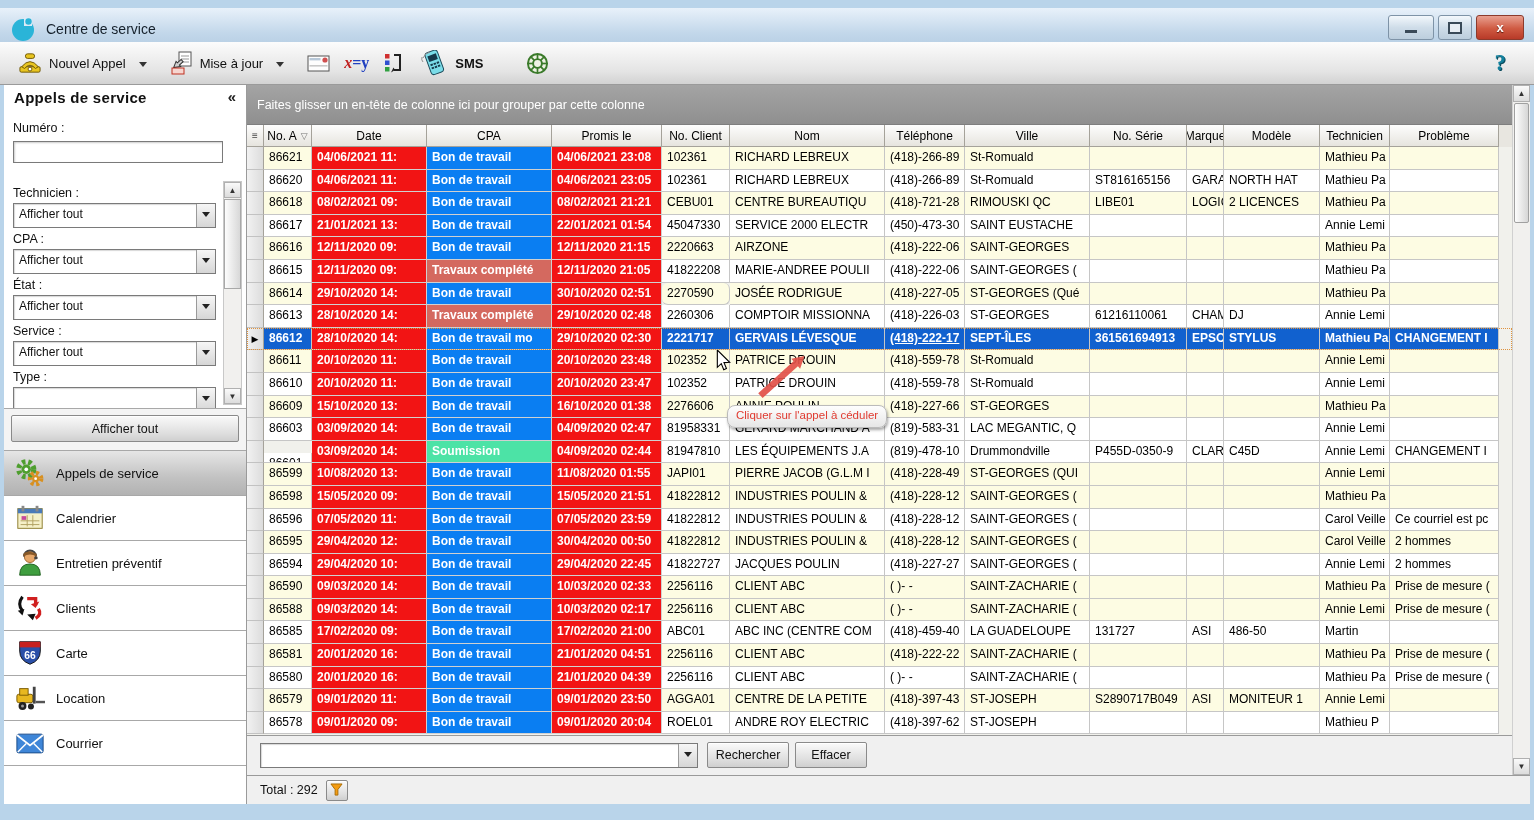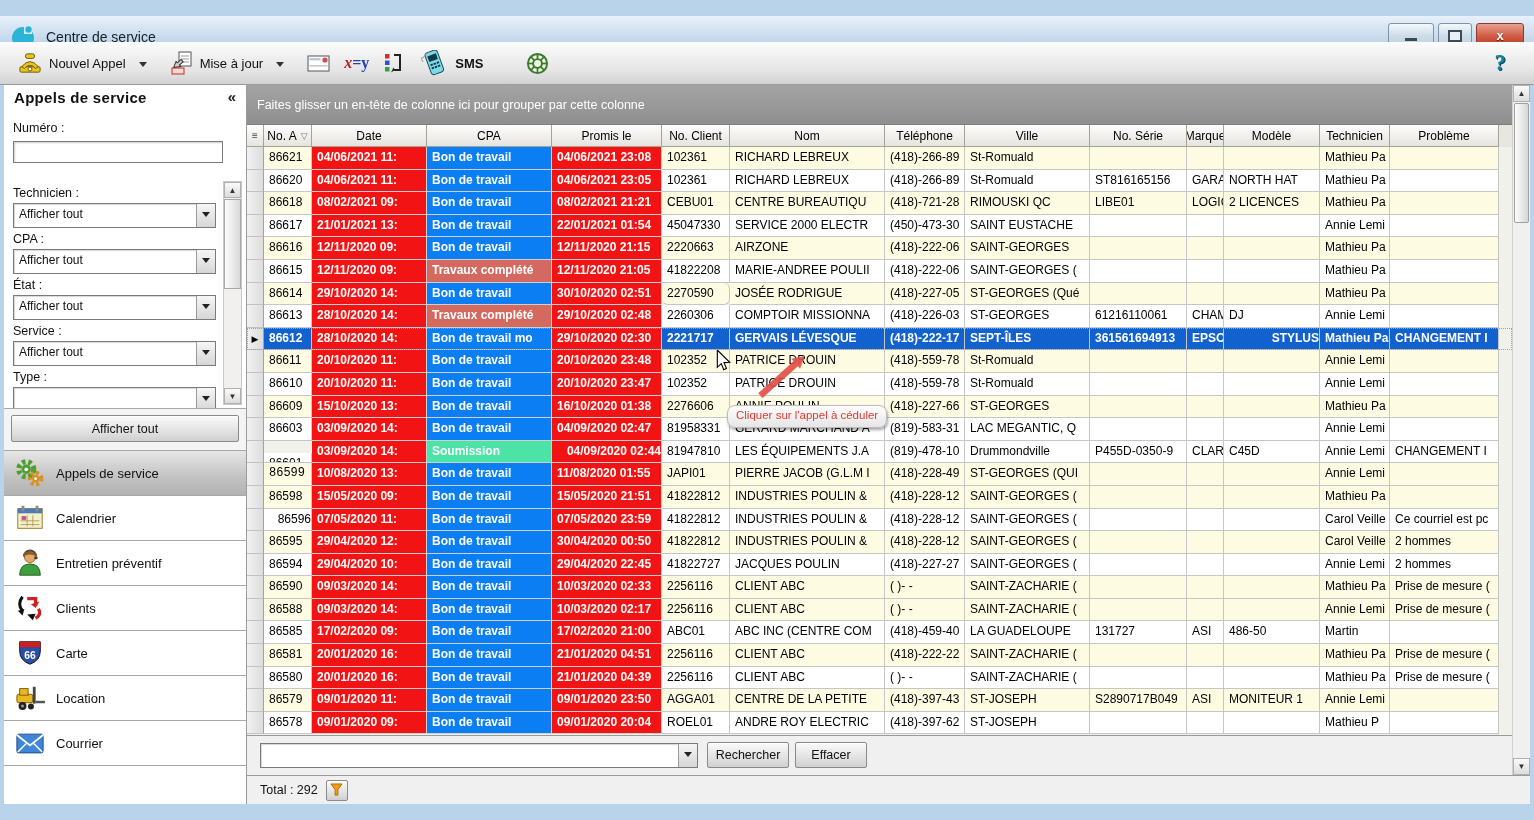--- a/index.html
+++ b/index.html
@@ -1,19 +1,19 @@
 <!DOCTYPE html>
 <html><head>
 <meta charset="utf-8">
 <style>
   html,body{margin:0;padding:0;width:1534px;height:820px;overflow:hidden;
     font-family:"Liberation Sans",sans-serif;background:#b9d4ea;-webkit-font-smoothing:none;}
   .win{position:absolute;inset:0;}
   
-  .titlebar{position:absolute;left:0;top:16px;right:0;height:42px;
+  .titlebar{position:absolute;left:0;top:8px;right:0;height:42px;
     background:linear-gradient(#e8f1fa,#c2d7ea 60%,#b4cce2);border-bottom:1px solid #9ab6cf;}
   .appicon{position:absolute;left:10px;top:8px;width:26px;height:26px;}
   .wtitle{position:absolute;left:46px;top:0;height:42px;line-height:42px;font-size:14px;color:#15202b;}
   .winbtns{position:absolute;right:10px;top:7px;display:flex;gap:4px;}
   .wb{width:44px;height:23px;border:1px solid #7e93a7;border-radius:3px;
     background:linear-gradient(#f3f8fc,#cfdde9 50%,#bccedd);display:flex;align-items:center;justify-content:center;}
   .wb.max{width:32px;}
   .wb.close{width:46px;background:linear-gradient(#e9a090,#cf5a42 55%,#b83a28);border-color:#8c3a2c;}
   .glyph-min{width:12px;height:3px;background:#3a4a58;margin-top:8px;}
   .glyph-max{width:10px;height:8px;border:2px solid #3a4a58;background:#e8eef4;}
@@ -543,25 +543,25 @@
             <div class="gc" style="width: 109px; flex-basis: 109px;"></div>
           </div>
           <div class="grow sel">
             <div class="ind">▶</div>
             <div class="gc" style="width: 48px; flex-basis: 48px;">86612</div>
             <div class="gc red" style="width: 115px; flex-basis: 115px;">28/10/2020 14:</div>
             <div class="gc blue" style="width: 125px; flex-basis: 125px;">Bon de travail mo</div>
             <div class="gc red" style="width: 110px; flex-basis: 110px;">29/10/2020 02:30</div>
             <div class="gc" style="width: 68px; flex-basis: 68px;">2221717</div>
             <div class="gc" style="width: 155px; flex-basis: 155px;">GERVAIS LÉVESQUE</div>
-            <div class="gc" style="width: 80px; flex-basis: 80px;">(418)-222-17</div>
+            <div class="gc" style="width: 80px; flex-basis: 80px; text-decoration: underline;">(418)-222-17</div>
             <div class="gc" style="width: 125px; flex-basis: 125px;">SEPT-ÎLES</div>
             <div class="gc" style="width: 97px; flex-basis: 97px;">361561694913</div>
             <div class="gc" style="width: 37px; flex-basis: 37px;">EPSON</div>
-            <div class="gc" style="width: 96px; flex-basis: 96px; text-align: right;">STYLUS</div>
+            <div class="gc" style="width: 96px; flex-basis: 96px;">STYLUS</div>
             <div class="gc" style="width: 70px; flex-basis: 70px;">Mathieu Pa</div>
             <div class="gc" style="width: 109px; flex-basis: 109px;">CHANGEMENT I</div>
           </div>
           <div class="grow cream">
             <div class="ind"></div>
             <div class="gc" style="width: 48px; flex-basis: 48px;">86611</div>
             <div class="gc red" style="width: 115px; flex-basis: 115px;">20/10/2020 11:</div>
             <div class="gc blue" style="width: 125px; flex-basis: 125px;">Bon de travail</div>
             <div class="gc red" style="width: 110px; flex-basis: 110px;">20/10/2020 23:48</div>
             <div class="gc" style="width: 68px; flex-basis: 68px;">102352</div>
@@ -620,34 +620,34 @@
             <div class="gc" style="width: 37px; flex-basis: 37px;"></div>
             <div class="gc" style="width: 96px; flex-basis: 96px;"></div>
             <div class="gc" style="width: 70px; flex-basis: 70px;">Annie Lemi</div>
             <div class="gc" style="width: 109px; flex-basis: 109px;"></div>
           </div>
           <div class="grow white">
             <div class="ind"></div>
             <div class="gc" style="width: 48px; flex-basis: 48px; margin-top: 12px;">86601</div>
             <div class="gc red" style="width: 115px; flex-basis: 115px;">03/09/2020 14:</div>
             <div class="gc green" style="width: 125px; flex-basis: 125px;">Soumission</div>
-            <div class="gc red" style="width: 110px; flex-basis: 110px; text-align: right;">04/09/2020 02:44</div>
+            <div class="gc red" style="width: 110px; flex-basis: 110px;">04/09/2020 02:44</div>
             <div class="gc" style="width: 68px; flex-basis: 68px;">81947810</div>
             <div class="gc" style="width: 155px; flex-basis: 155px;">LES ÉQUIPEMENTS J.A</div>
             <div class="gc" style="width: 80px; flex-basis: 80px;">(819)-478-10</div>
             <div class="gc" style="width: 125px; flex-basis: 125px;">Drummondville</div>
             <div class="gc" style="width: 97px; flex-basis: 97px;">P455D-0350-9</div>
             <div class="gc" style="width: 37px; flex-basis: 37px;">CLARK</div>
             <div class="gc" style="width: 96px; flex-basis: 96px;">C45D</div>
             <div class="gc" style="width: 70px; flex-basis: 70px;">Annie Lemi</div>
             <div class="gc" style="width: 109px; flex-basis: 109px;">CHANGEMENT I</div>
           </div>
           <div class="grow cream">
             <div class="ind"></div>
-            <div class="gc" style="width: 48px; flex-basis: 48px; font-family: Liberation Mono, monospace;">86599</div>
+            <div class="gc" style="width: 48px; flex-basis: 48px;">86599</div>
             <div class="gc red" style="width: 115px; flex-basis: 115px;">10/08/2020 13:</div>
             <div class="gc blue" style="width: 125px; flex-basis: 125px;">Bon de travail</div>
             <div class="gc red" style="width: 110px; flex-basis: 110px;">11/08/2020 01:55</div>
             <div class="gc" style="width: 68px; flex-basis: 68px;">JAPI01</div>
             <div class="gc" style="width: 155px; flex-basis: 155px;">PIERRE JACOB (G.L.M I</div>
             <div class="gc" style="width: 80px; flex-basis: 80px;">(418)-228-49</div>
             <div class="gc" style="width: 125px; flex-basis: 125px;">ST-GEORGES (QUI</div>
             <div class="gc" style="width: 97px; flex-basis: 97px;"></div>
             <div class="gc" style="width: 37px; flex-basis: 37px;"></div>
             <div class="gc" style="width: 96px; flex-basis: 96px;"></div>
@@ -665,21 +665,21 @@
             <div class="gc" style="width: 80px; flex-basis: 80px;">(418)-228-12</div>
             <div class="gc" style="width: 125px; flex-basis: 125px;">SAINT-GEORGES (</div>
             <div class="gc" style="width: 97px; flex-basis: 97px;"></div>
             <div class="gc" style="width: 37px; flex-basis: 37px;"></div>
             <div class="gc" style="width: 96px; flex-basis: 96px;"></div>
             <div class="gc" style="width: 70px; flex-basis: 70px;">Mathieu Pa</div>
             <div class="gc" style="width: 109px; flex-basis: 109px;"></div>
           </div>
           <div class="grow white">
             <div class="ind"></div>
-            <div class="gc" style="width: 48px; flex-basis: 48px; text-align: right;">86596</div>
+            <div class="gc" style="width: 48px; flex-basis: 48px;">86596</div>
             <div class="gc red" style="width: 115px; flex-basis: 115px;">07/05/2020 11:</div>
             <div class="gc blue" style="width: 125px; flex-basis: 125px;">Bon de travail</div>
             <div class="gc red" style="width: 110px; flex-basis: 110px;">07/05/2020 23:59</div>
             <div class="gc" style="width: 68px; flex-basis: 68px;">41822812</div>
             <div class="gc" style="width: 155px; flex-basis: 155px;">INDUSTRIES POULIN &amp;</div>
             <div class="gc" style="width: 80px; flex-basis: 80px;">(418)-228-12</div>
             <div class="gc" style="width: 125px; flex-basis: 125px;">SAINT-GEORGES (</div>
             <div class="gc" style="width: 97px; flex-basis: 97px;"></div>
             <div class="gc" style="width: 37px; flex-basis: 37px;"></div>
             <div class="gc" style="width: 96px; flex-basis: 96px;"></div>

